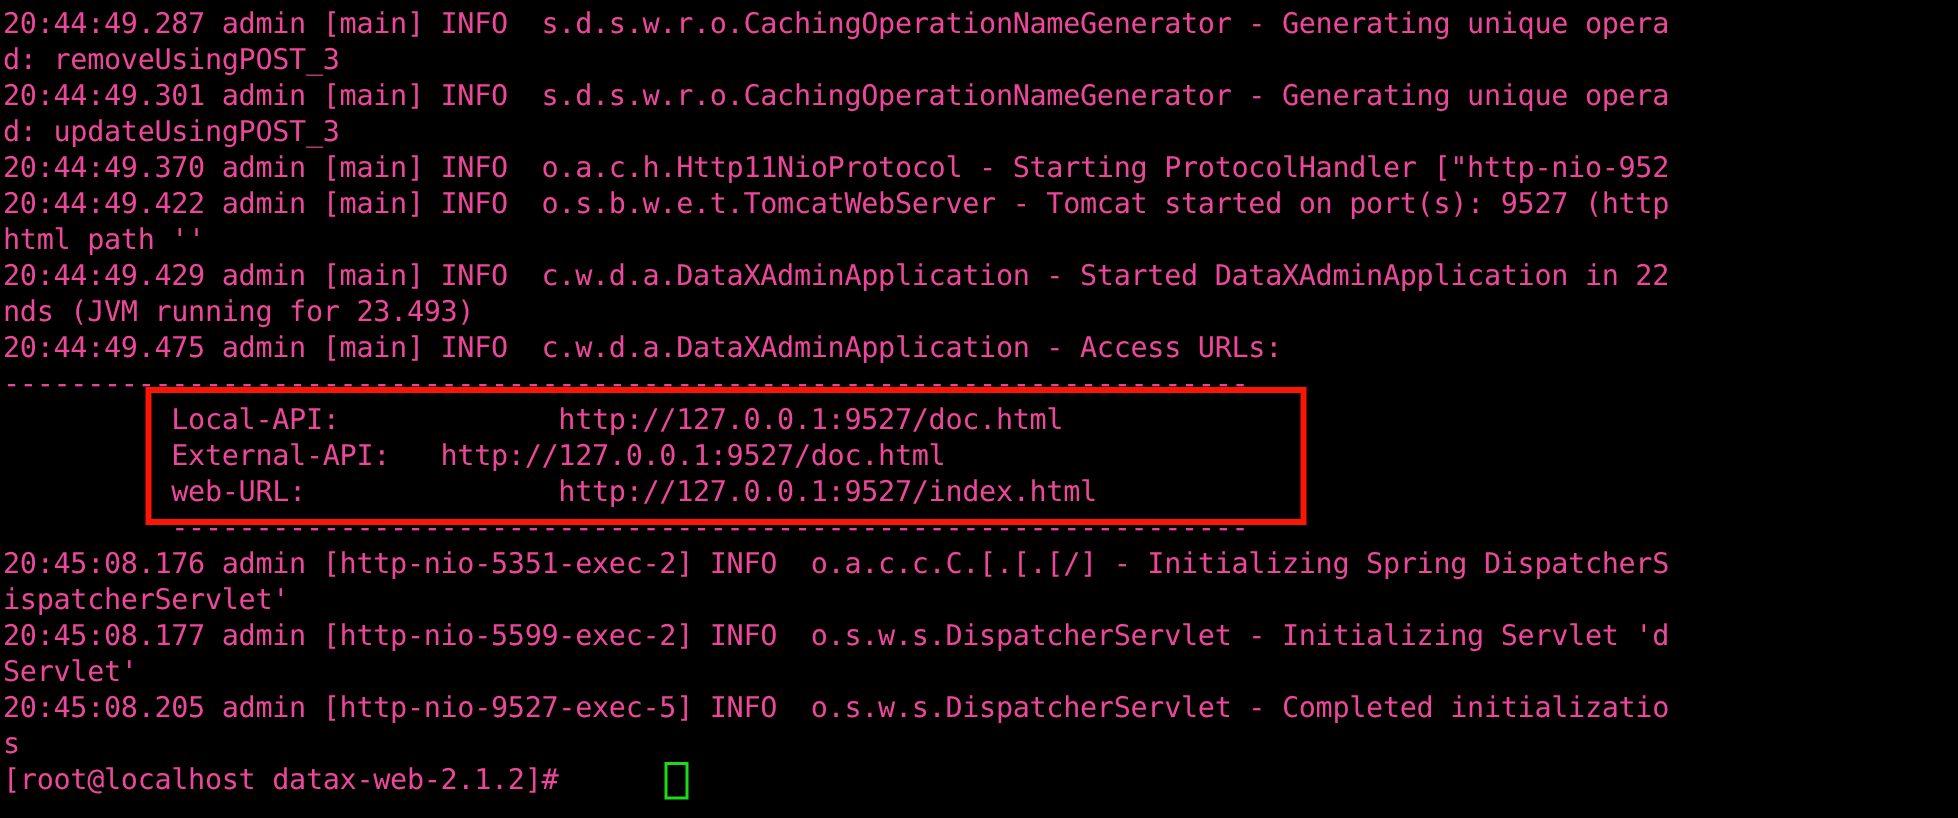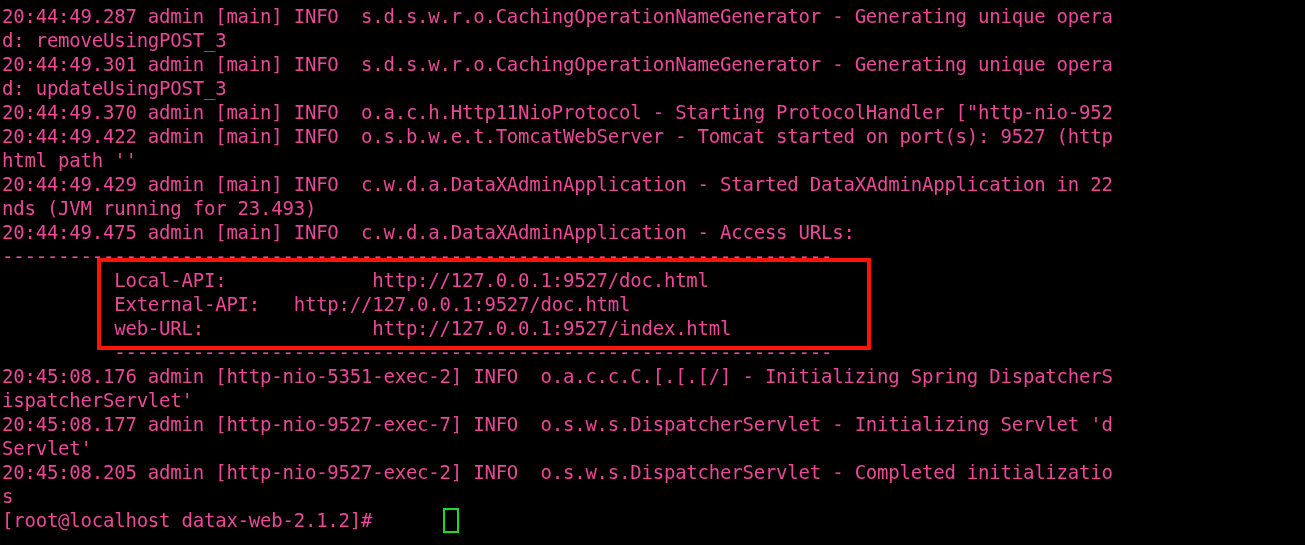--- a/index.html
+++ b/index.html
@@ -88,22 +88,22 @@
     <span class="line">20:44:49.429 admin [main] INFO  c.w.d.a.DataXAdminApplication - Started DataXAdminApplication in 22</span>
     <span class="line">nds (JVM running for 23.493)</span>
     <span class="line">20:44:49.475 admin [main] INFO  c.w.d.a.DataXAdminApplication - Access URLs:</span>
     <span class="line">--------------------------------------------------------------------------</span>
     <span class="line">          Local-API:             http://127.0.0.1:9527/doc.html</span>
     <span class="line">          External-API:   http://127.0.0.1:9527/doc.html</span>
     <span class="line">          web-URL:               http://127.0.0.1:9527/index.html</span>
     <span class="line">          ----------------------------------------------------------------</span>
     <span class="line">20:45:08.176 admin [http-nio-5351-exec-2] INFO  o.a.c.c.C.[.[.[/] - Initializing Spring DispatcherS</span>
     <span class="line">ispatcherServlet'</span>
-    <span class="line">20:45:08.177 admin [http-nio-9527-exec-7] INFO  o.s.w.s.DispatcherServlet - Initializing Servlet 'd</span>
+    <span class="line">20:45:08.177 admin [http-nio-5599-exec-2] INFO  o.s.w.s.DispatcherServlet - Initializing Servlet 'd</span>
     <span class="line">Servlet'</span>
-    <span class="line">20:45:08.205 admin [http-nio-9527-exec-2] INFO  o.s.w.s.DispatcherServlet - Completed initializatio</span>
+    <span class="line">20:45:08.205 admin [http-nio-9527-exec-5] INFO  o.s.w.s.DispatcherServlet - Completed initializatio</span>
     <span class="line">s</span>
     <span class="line">[root@localhost datax-web-2.1.2]# </span>
   </div>
 
   <div id="highlight-box"></div>
   <div id="cursor"></div>
 </div>
 
 </body></html>

